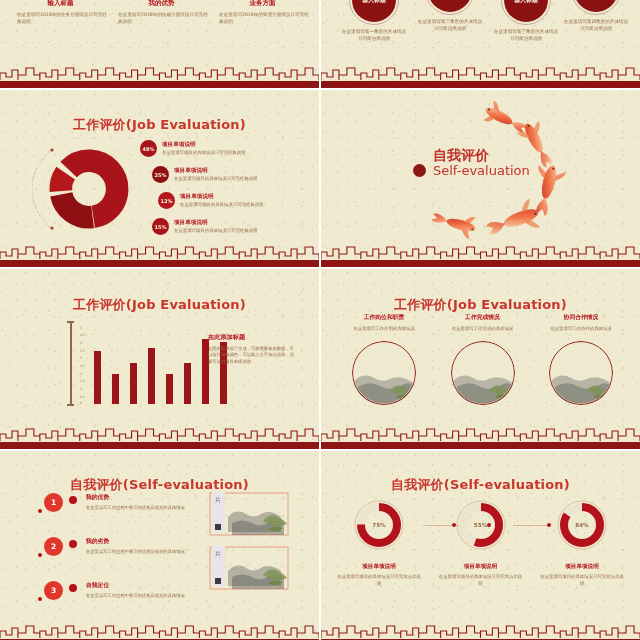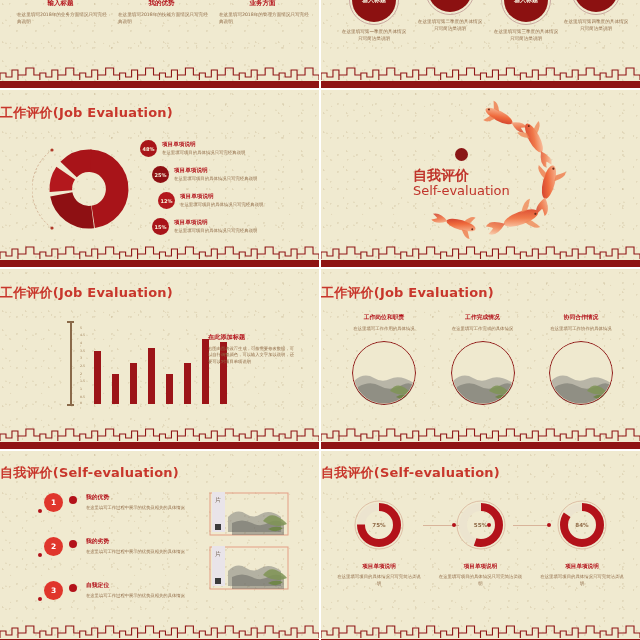--- a/index.html
+++ b/index.html
@@ -50,23 +50,25 @@
     position: absolute;
     left: 0; right: 0; bottom: 0;
     height: 7px;
   }
   .border-strip svg { display: block; width: 100%; height: 15px; position: absolute; bottom: 7px; left: 0; }
 
   
   .slide-title {
     position: absolute;
     left: 0; right: 0;
+    text-align: center;
     font-weight: bold;
     letter-spacing: .2px;
     white-space: nowrap;
+    margin-top: 12px;
   }
 
   
   .s1-cols { position: absolute; top: 0; left: 14px; right: 10px; display: flex; gap: 8px; }
   .s1-col { flex: 1; }
   .s1-h { font-size: 6.5px; font-weight: bold; text-align: center; line-height: 1.1; }
   .s1-b { font-size: 4.6px; line-height: 1.55; text-align: left; margin-top: 4px; padding-left: 3px; }
 
   
   .s2-wrap { position: absolute; top: -22px; left: 10px; right: 10px; height: 80px; }
@@ -91,21 +93,21 @@
     width: 17px; height: 17px; border-radius: 50%;
     display: flex; align-items: center; justify-content: center;
     font-size: 5px; font-weight: bold; color: #f6f0da; flex: 0 0 auto;
   }
   .legend-txt { padding-top: 1px; }
   .legend-h { font-size: 5.6px; font-weight: bold; line-height: 1.2; }
   .legend-b { font-size: 4.4px; line-height: 1.3; margin-top: 2px; }
 
   
   .koi-stage { position: absolute; inset: 0; }
-  .se-title { position: absolute; left: 92px; top: 58px; display: flex; align-items: center; gap: 7px; flex-direction: column; }
+  .se-title { position: absolute; left: 92px; top: 58px; display: flex; align-items: flex-end; gap: 7px; }
   .se-dot { width: 13px; height: 13px; border-radius: 50%; flex: 0 0 auto; }
   .se-cn { font-size: 14px; font-weight: bold; line-height: 1.05; }
   .se-en { font-size: 13px; line-height: 1.05; margin-top: 1px; }
 
   
   .bars { position: absolute; left: 62px; top: 52px; width: 145px; height: 85px; }
   .axis-line { position: absolute; left: 8px; top: 0; bottom: 2px; width: 1.5px; }
   .axis-cap { position: absolute; left: 5px; width: 7px; height: 2px; }
   .tick { position: absolute; left: 18px; font-size: 3.2px; transform: translateY(-50%); }
   .bar { position: absolute; bottom: 2px; width: 7px; }

